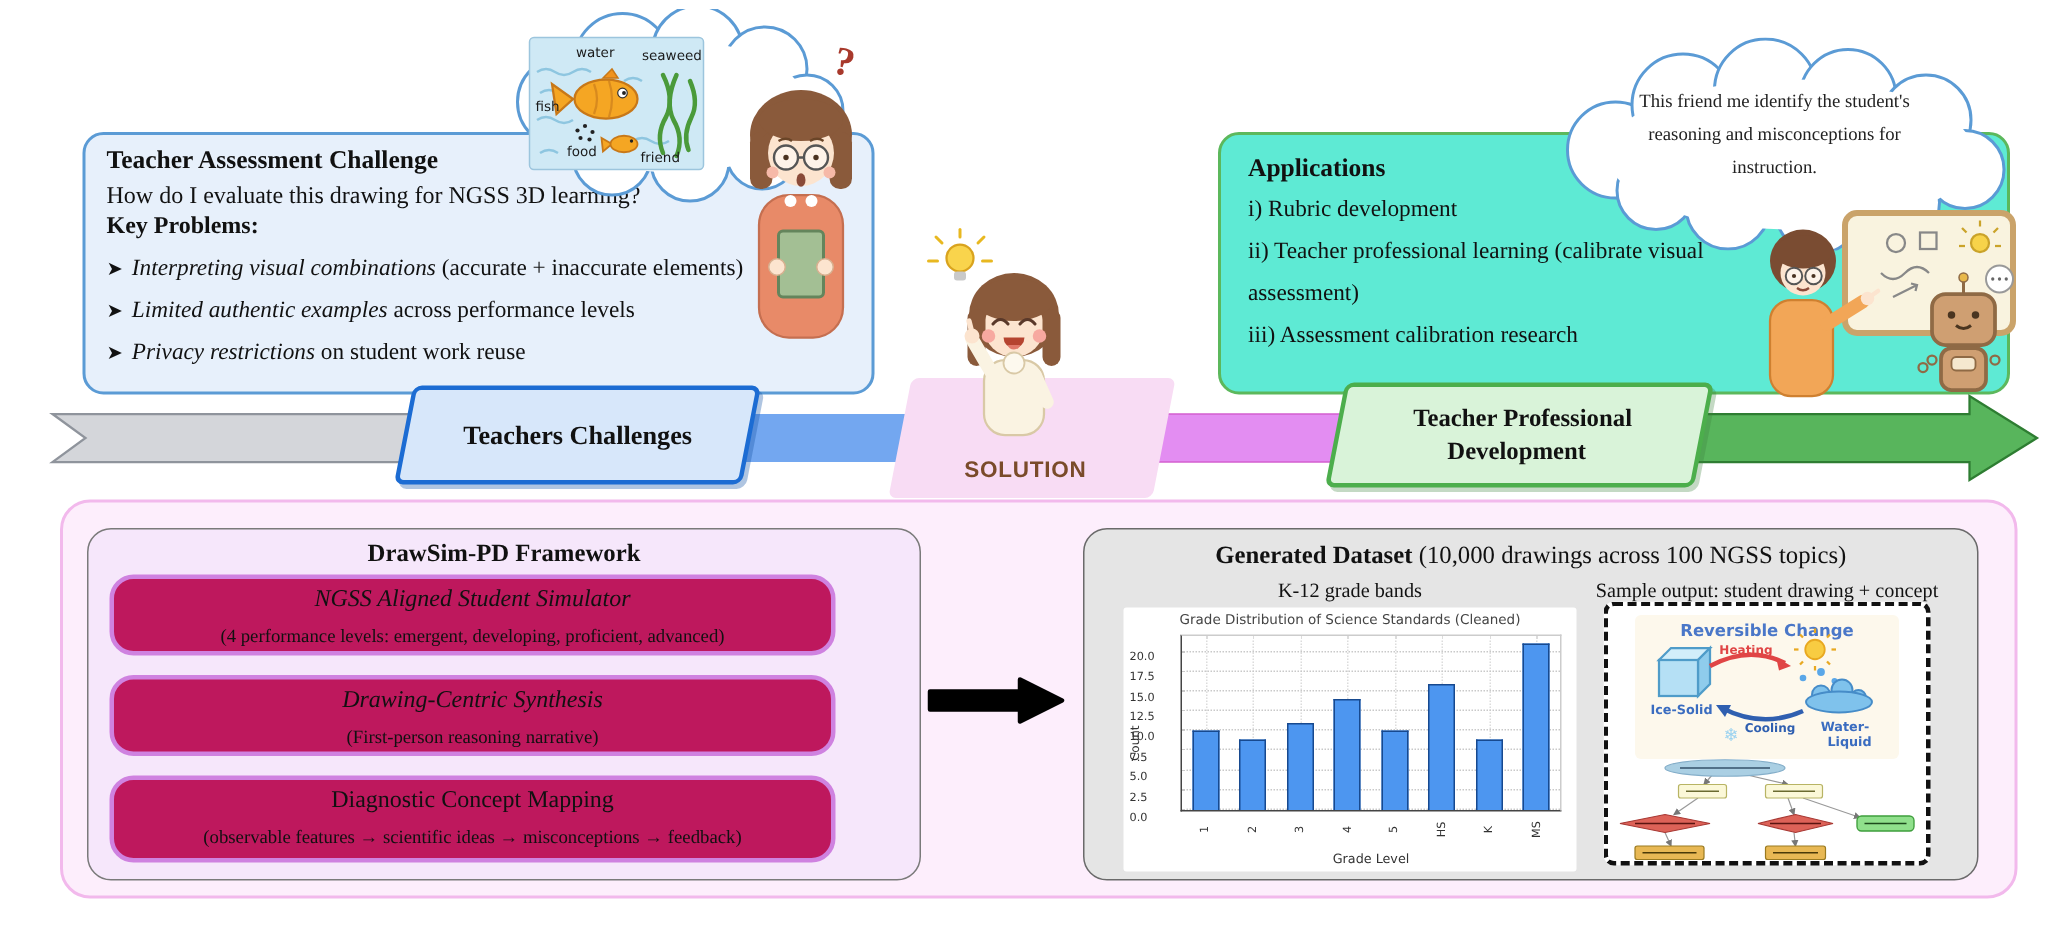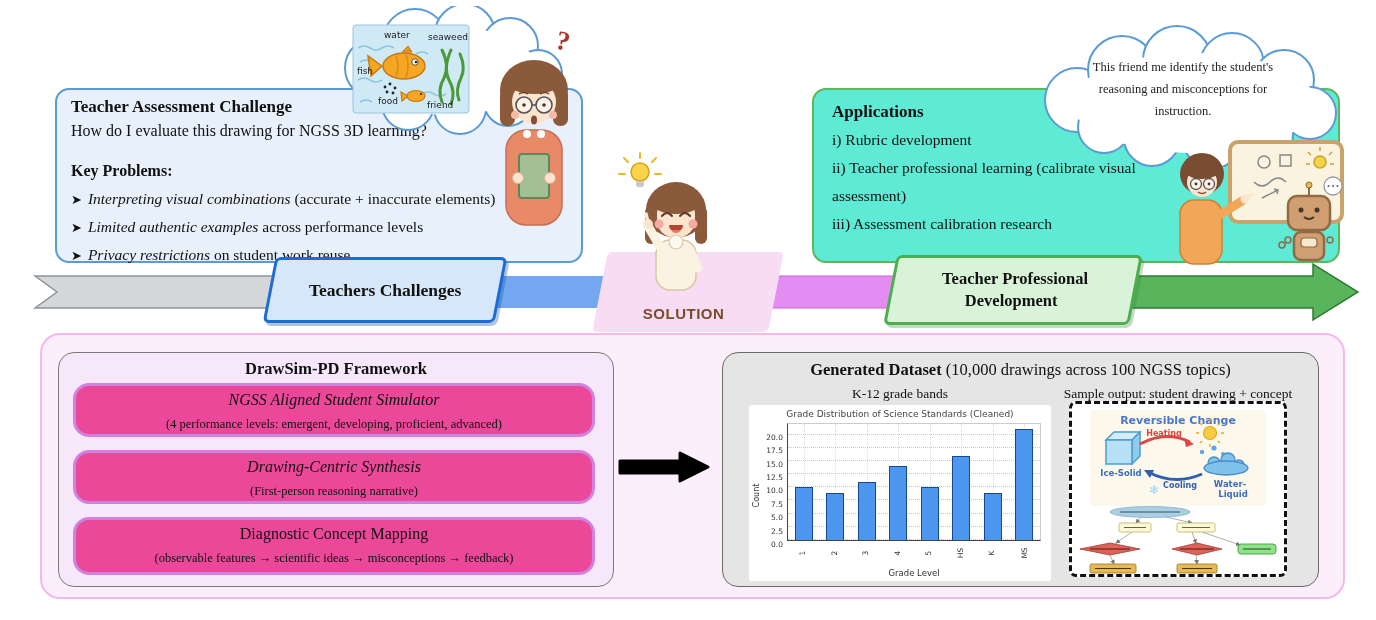--- a/index.html
+++ b/index.html
@@ -5,21 +5,21 @@
   html,body{margin:0;padding:0;background:#fff;}
   .stage{position:relative;width:1376px;height:620px;background:#fff;overflow:hidden;
          font-family:"Liberation Serif",serif;color:#111;}
   .abs{position:absolute;}
 
   
   .challenge-box{left:55px;top:88px;width:528px;height:175px;background:#e7f0fb;
     border:2.5px solid #5b9bd5;border-radius:14px;box-sizing:border-box;padding:7px 14px;}
   .cb-title{font-weight:bold;font-size:17px;}
   .cb-q{font-size:16px;margin-top:5px;}
-  .cb-kp{font-weight:bold;font-size:16px;margin-top:22px;}
+  .cb-kp{font-weight:bold;font-size:16px;margin-top:2px;}
   .bullet-line{font-size:15.5px;margin-top:10px;}
   .bullet-glyph{font-size:13px;margin-right:6px;}
   .bullet-line i{font-style:italic;}
 
   
   .apps-box{left:812px;top:88px;width:528px;height:175px;background:#5eead4;
     border:2.5px solid #5cb85c;border-radius:14px;box-sizing:border-box;padding:12px 18px;}
   .app-title{font-weight:bold;font-size:17px;margin-bottom:4px;}
   .app-item{font-size:15.5px;line-height:1.8;width:360px;}
 
@@ -46,21 +46,21 @@
     z-index:4;box-shadow:3px 3px 0 rgba(60,130,60,.3);}
   .tpd-label span{transform:skewX(11deg);font-weight:bold;font-size:16.5px;line-height:1.35;}
 
   
   .bottom-wrap{left:40px;top:333px;width:1301px;height:262px;background:#fdeefc;
     border:2px solid #f2b9ec;border-radius:20px;z-index:1;}
   .fw-box{left:58px;top:352px;width:554px;height:233px;background:#f6e7fb;
     border:1.5px solid #7a7a7a;border-radius:16px;z-index:2;}
   .fw-title{position:absolute;top:6px;left:0;right:0;text-align:center;
     font-weight:bold;font-size:16.5px;}
-  .stage-box{position:absolute;left:14px;width:522px;background:#ec4899;
+  .stage-box{position:absolute;left:14px;width:484px;background:#be185d;
     border:3.5px solid #cf82e0;border-radius:16px;text-align:center;box-sizing:border-box;}
   .stage-title{font-size:16px;margin-top:5px;}
   .stage-title.it{font-style:italic;}
   .stage-sub{font-size:12.5px;margin-top:8px;}
 
   .ds-box{left:722px;top:352px;width:595px;height:233px;background:#e5e5e5;
     border:1.5px solid #6a6a6a;border-radius:16px;z-index:2;}
   .ds-title{position:absolute;top:7px;left:0;right:0;text-align:center;font-size:16.5px;}
   .ds-title b{font-weight:bold;}
   .ds-cap{position:absolute;top:33px;text-align:center;font-size:13.5px;}
@@ -79,21 +79,21 @@
   .chart-bars{position:absolute;left:0;right:0;top:0;bottom:0;display:flex;
     align-items:flex-end;}
   .bar-col{position:relative;flex:1;display:flex;align-items:flex-end;
     justify-content:center;height:100%;}
   .vgrid{position:absolute;left:50%;top:0;bottom:0;border-left:1px dotted #dcdcdc;}
   .bar{width:58%;border-style:solid;border-width:1px 1px 0 1px;z-index:1;box-sizing:border-box;}
   .xtick{position:absolute;top:100%;left:0;right:0;height:18px;display:flex;
     justify-content:center;}
   .xtick span{display:block;transform:rotate(-90deg);font-size:7.5px;
     white-space:nowrap;margin-top:8px;}
-  .yticks .ytick{position:absolute;right:268px;width:30px;text-align:right;
+  .yticks .ytick{position:absolute;right:268px;width:30px;text-align:left;
     font-size:7.5px;transform:translateY(4px);}
   .ylabel{position:absolute;left:-4px;top:86px;transform:rotate(-90deg);font-size:8px;}
   .xlabel{position:absolute;bottom:3px;left:38px;right:10px;text-align:center;font-size:8.5px;}
 
   
   .sample-box{position:absolute;left:346px;top:48px;width:218px;height:176px;
     background:#fff;border:3px dashed #111;border-radius:7px;box-sizing:border-box;}
 
   .black-arrow{left:618px;top:450px;z-index:2;}
   .band-svg{left:0;top:250px;z-index:2;}

